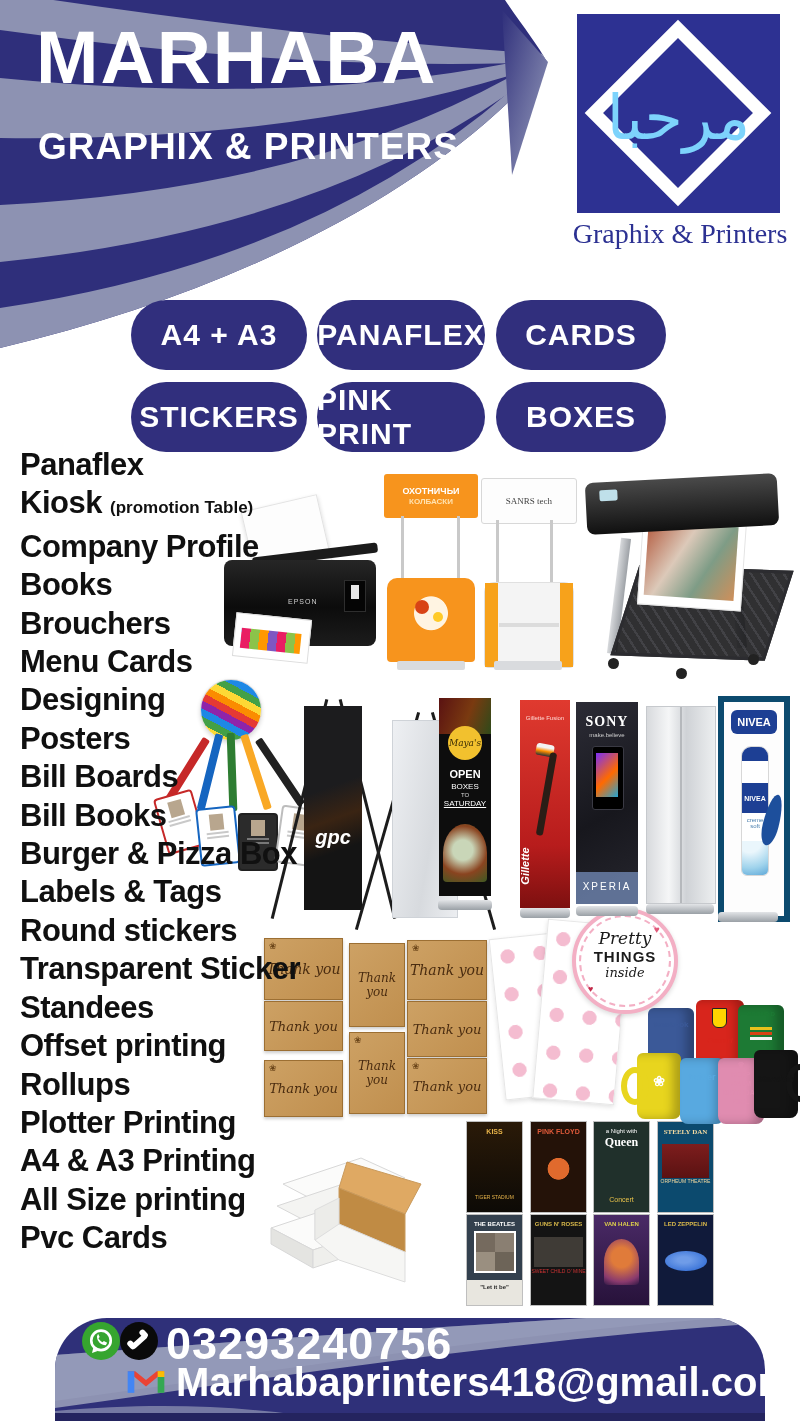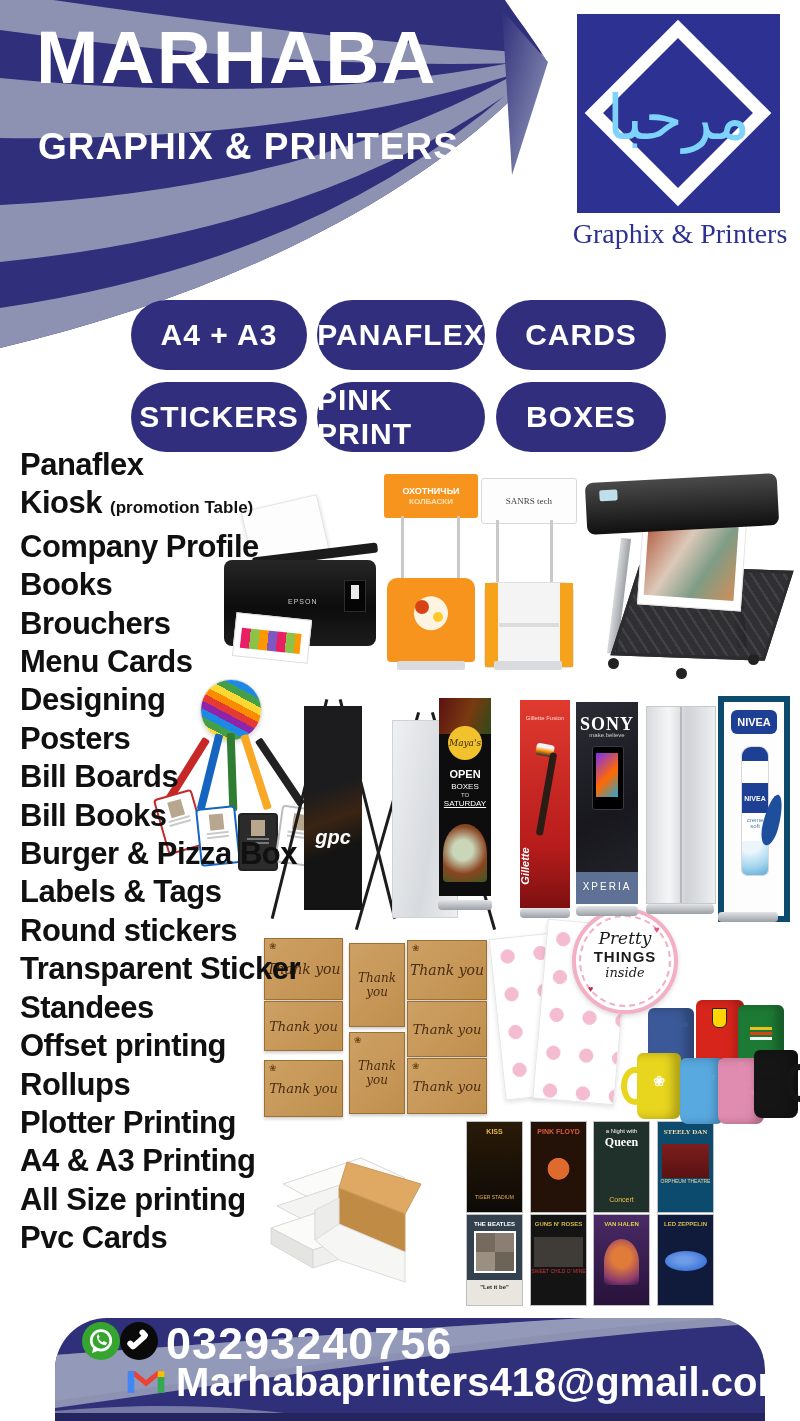--- a/index.html
+++ b/index.html
@@ -121,21 +121,21 @@
         background:linear-gradient(#e03a2f,#b71c1c 70%,#7d1010);color:#fff;}
   .gil .s1{position:absolute;top:14px;width:50px;text-align:center;font-size:6px;color:#ffd9d4;line-height:1.4;}
   .gil .razor{position:absolute;left:23px;top:52px;width:7px;height:84px;background:#2a1d16;
         transform:rotate(10deg);border-radius:3px;}
   .gil .rhead{position:absolute;left:16px;top:44px;width:18px;height:12px;border-radius:3px;
         background:linear-gradient(#f3f3f3 30%,#ff8f00 60%,#263238);transform:rotate(10deg);}
   .gil .vbrand{position:absolute;left:-14px;bottom:36px;font-size:11px;font-weight:bold;font-style:italic;
         transform:rotate(-90deg);}
   .sony .panel{position:absolute;left:0;top:0;width:62px;height:202px;color:#fff;
         background:linear-gradient(150deg,#2c2c36,#17171d 55%,#26262e);}
-  .sony .b{position:absolute;top:12px;width:62px;text-align:center;font-size:18px;font-weight:bold;
+  .sony .b{position:absolute;top:12px;width:62px;text-align:center;font-size:14px;font-weight:bold;
         font-family:"Liberation Serif",serif;letter-spacing:1px;}
   .sony .tg{position:absolute;top:30px;width:62px;text-align:center;font-size:6px;color:#cfcfcf;}
   .sony .phone{position:absolute;left:16px;top:44px;width:30px;height:62px;background:#000;
         border:1px solid #3a3a44;border-radius:3px;}
   .sony .phone i{position:absolute;left:3px;top:6px;width:22px;height:44px;
         background:linear-gradient(135deg,#7b2ff7,#ff6a00 55%,#23a6d5);}
   .sony .mdl{position:absolute;bottom:12px;width:62px;text-align:center;font-size:10px;letter-spacing:2px;
         color:#fff;}
   .sony .band{position:absolute;left:0;bottom:0;width:62px;height:32px;background:#6a7fa8;opacity:.85;}
   .blank .panel{position:absolute;left:0;top:0;width:68px;height:196px;border:1px solid #c6c9cd;

